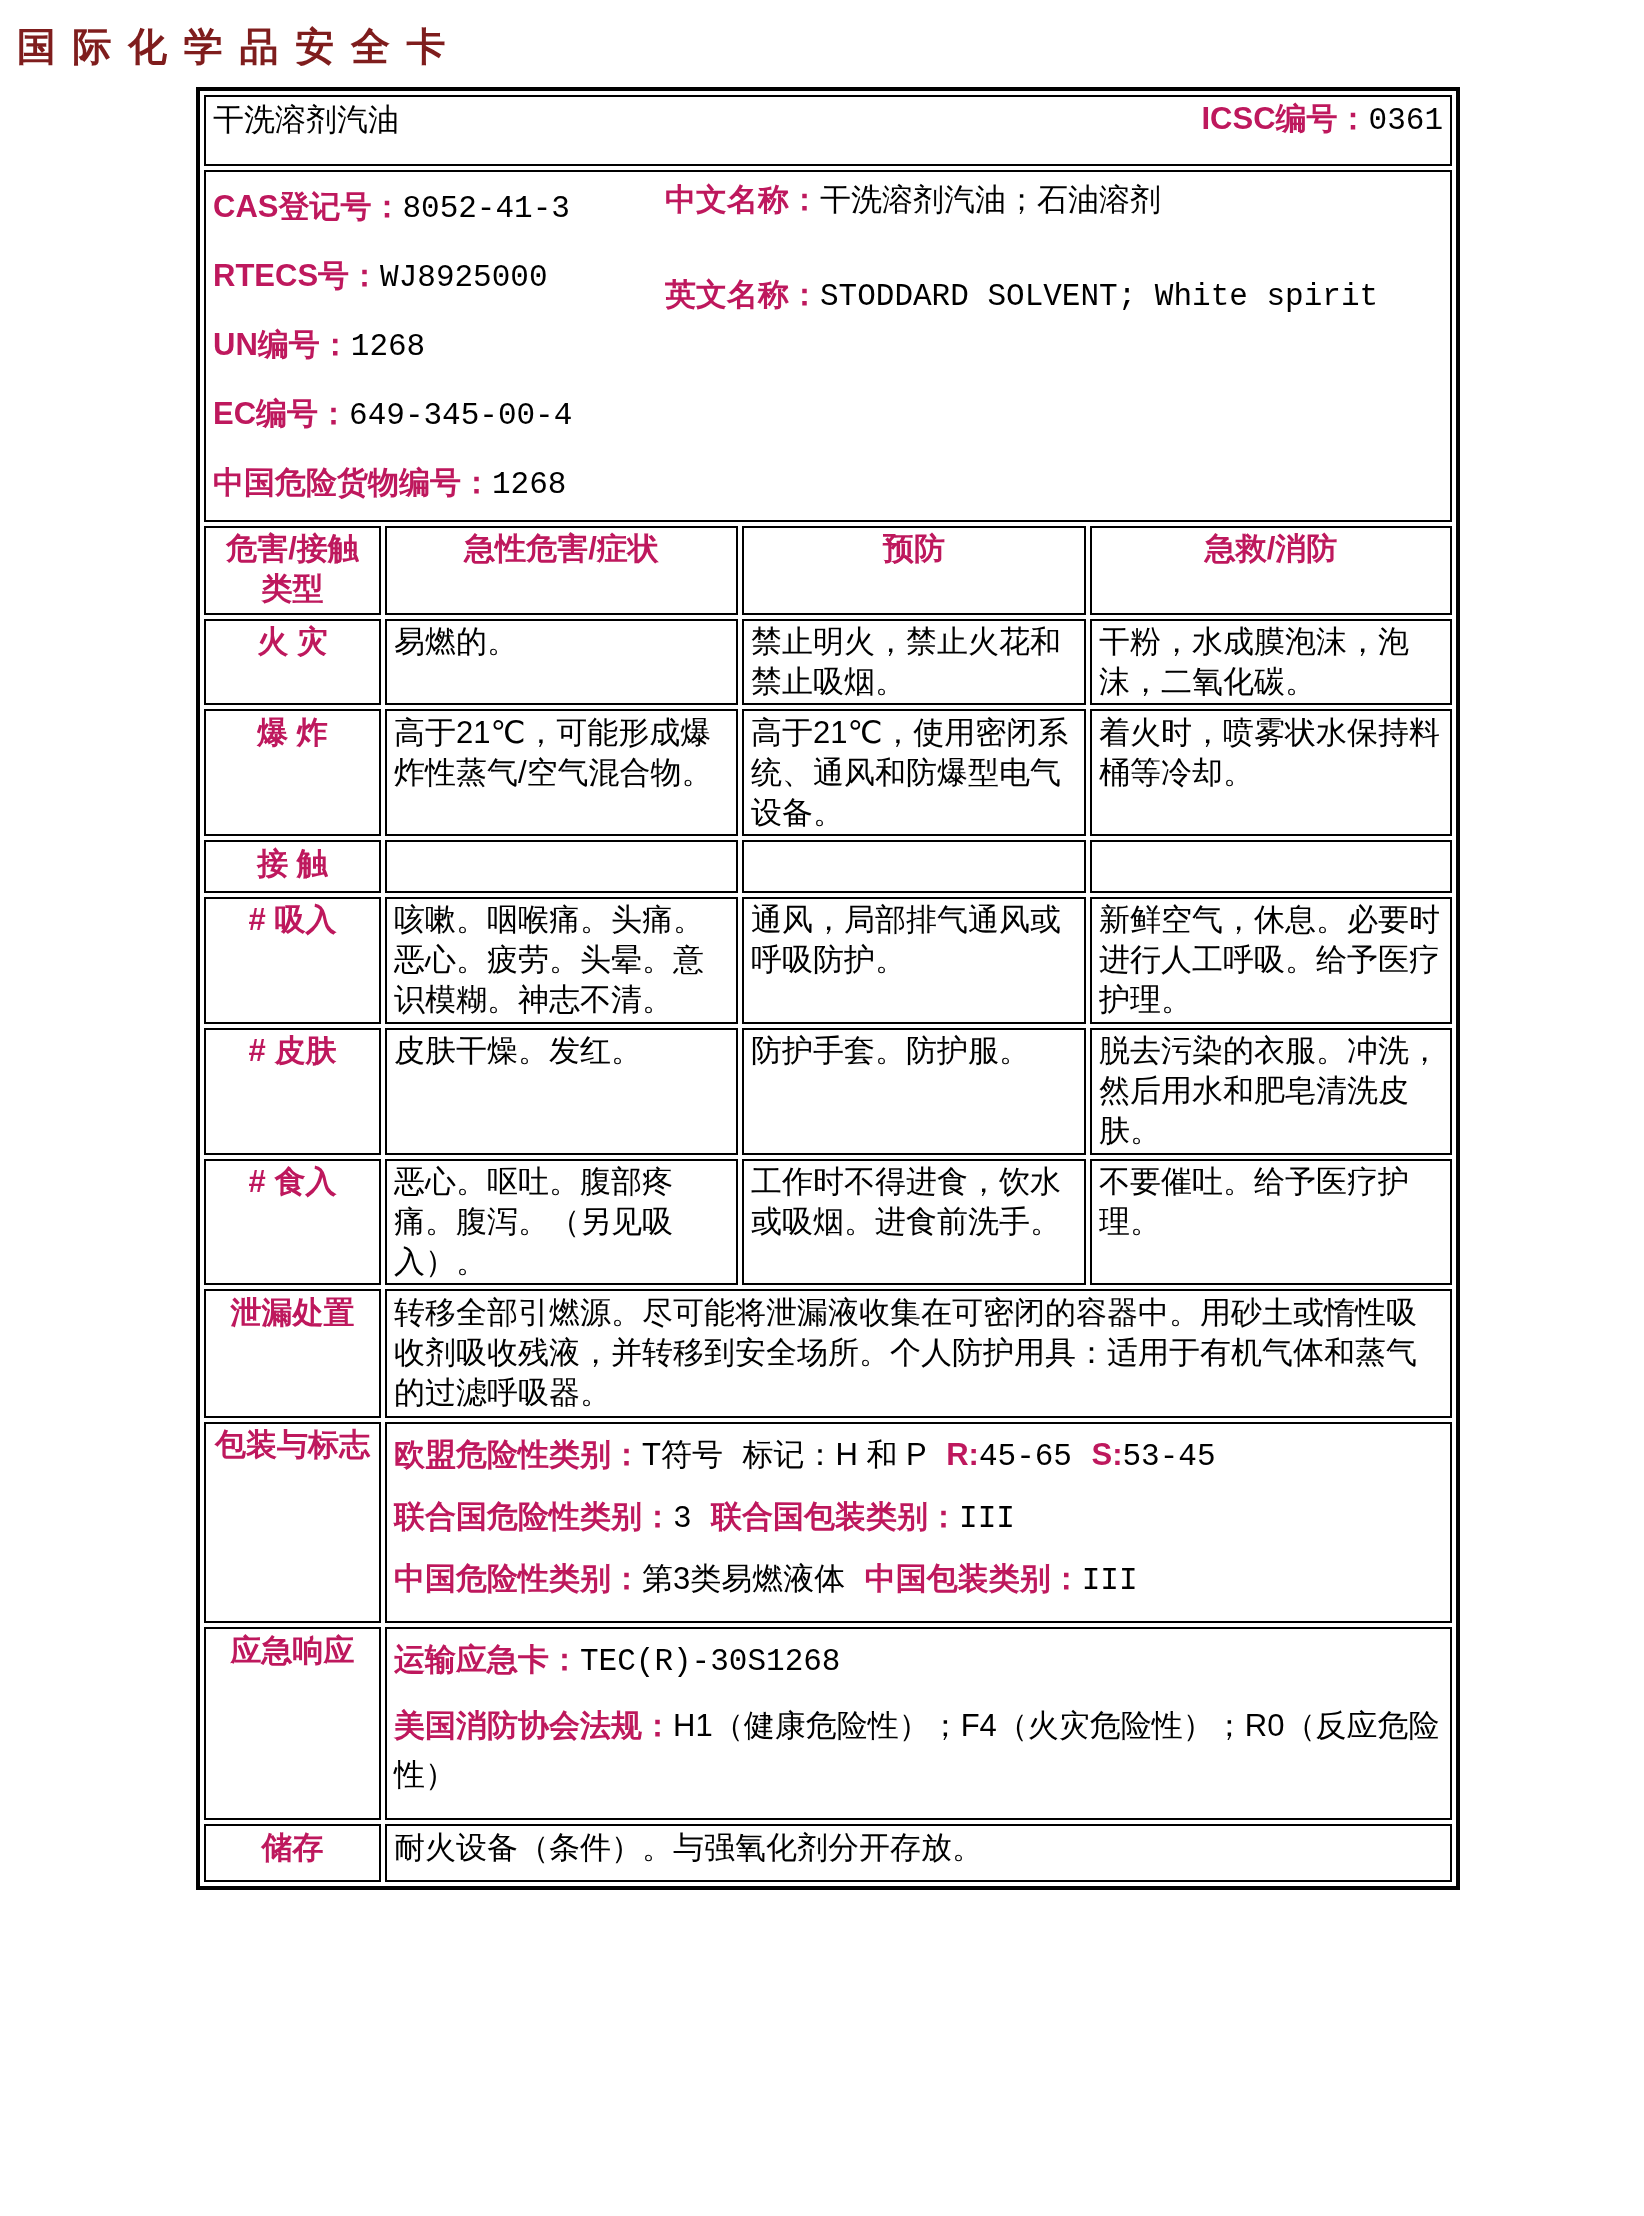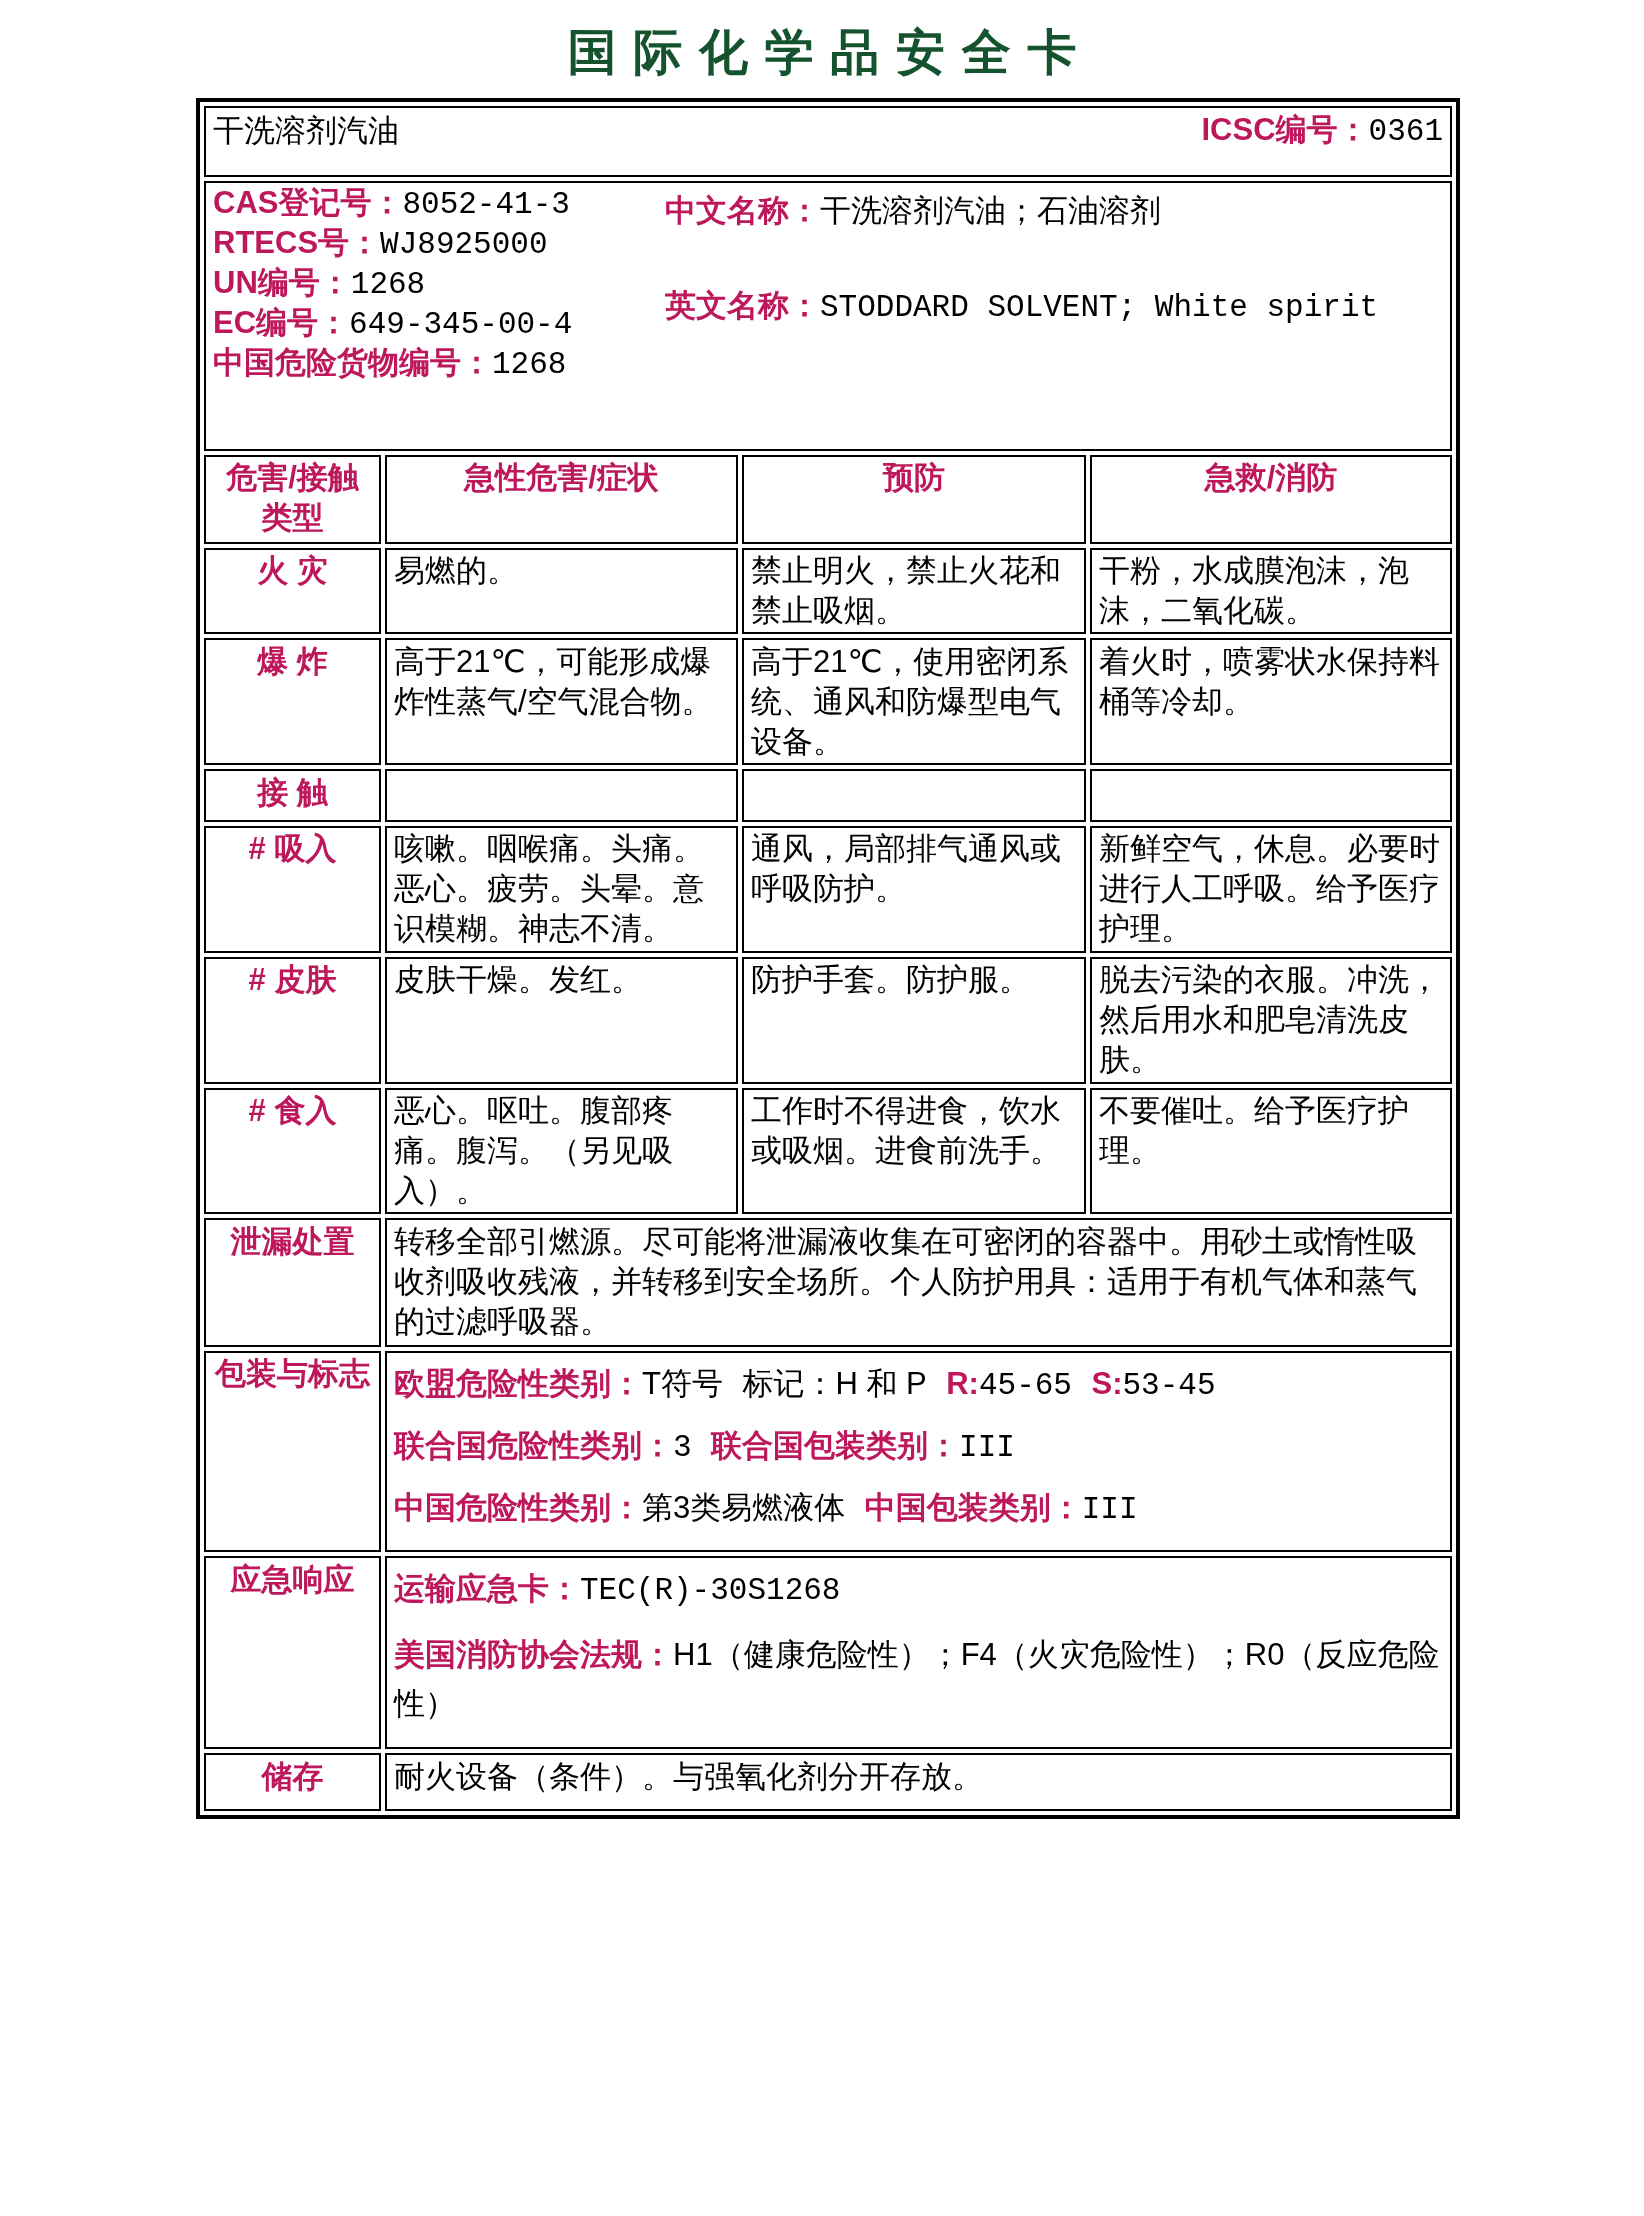--- a/index.html
+++ b/index.html
@@ -9,23 +9,22 @@
     width: 1644px;
   }
   body {
     height: 2216px;
     font-family: "Liberation Sans", "DejaVu Sans", sans-serif;
     color: #000000;
     -webkit-font-smoothing: antialiased;
   }
   .page-title {
     margin: 26.4px 0 18px 0;
-    text-align: center;
-    color: #14532d;
-    font-size: 49px;
+    color: #7f1d1d;
+    font-size: 39px;
     font-weight: bold;
     letter-spacing: 16.7px;
     text-indent: 16.7px;
     line-height: 1.1;
   }
   table.card {
     width: 1252px;
     margin-left: 196px;
     border: 4.2px solid #000000;
     border-collapse: separate;
@@ -48,21 +47,21 @@
   
   td.name-row { vertical-align: middle; height: 64px; padding: 0 18px; }
   .name-flex { display: flex; justify-content: space-between; align-items: center; }
   .name-left { font-size: 31px; }
   .name-right { font-size: 31px; }
 
   
   td.ids-row { height: 263px; padding: 9.7px 5.6px; }
   .ids-flex { display: flex; }
   .ids-left { width: 452px; }
-  .ids-left .id-line { line-height: 38px; white-space: nowrap; }
+  .ids-left .id-line { line-height: 67px; white-space: nowrap; }
   .ids-right { flex: 1; }
   .ids-right .id-line { line-height: 53px; }
   .en-line { margin-top: 42px; }
 
   
   td.lbl-cell {
     text-align: center;
     vertical-align: middle;
     font-size: 32px;
     line-height: 1.3;

